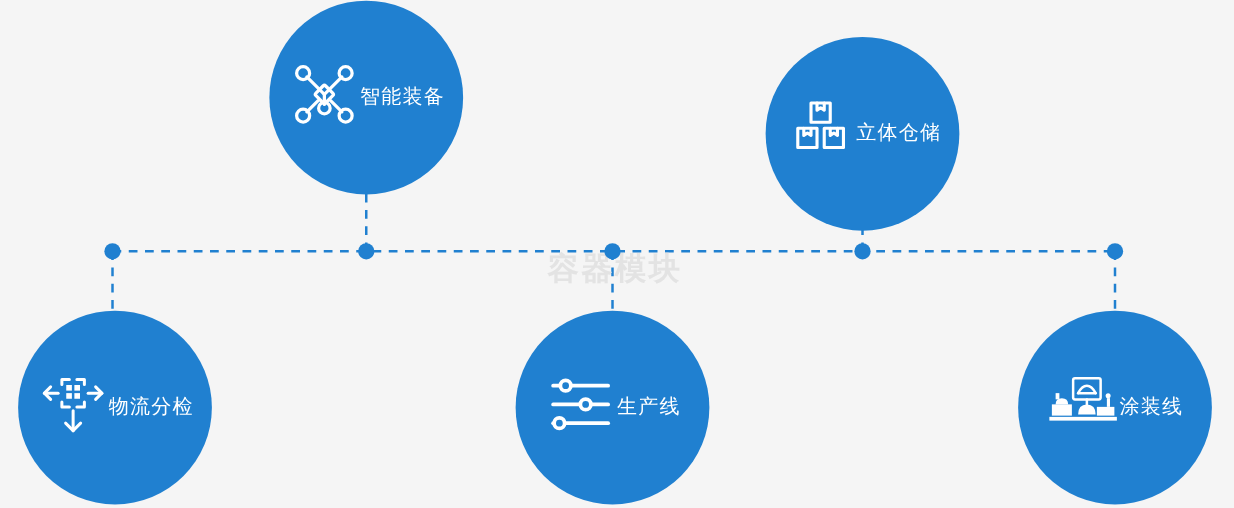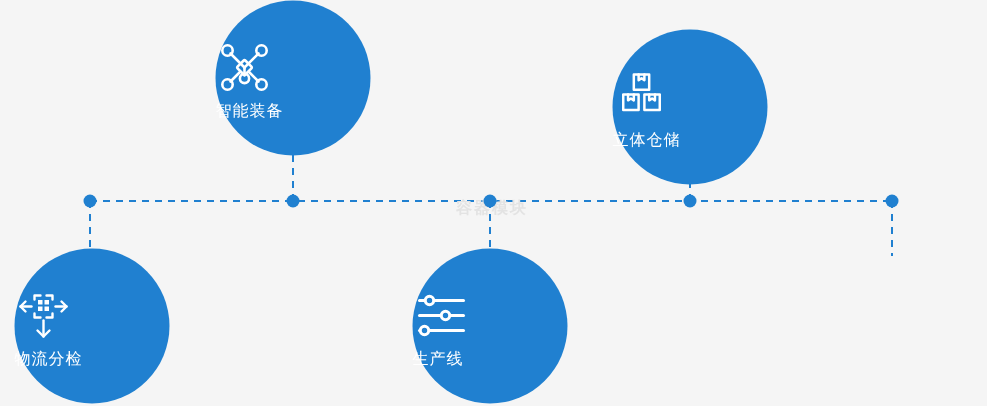--- a/index.html
+++ b/index.html
@@ -31,21 +31,21 @@
     pointer-events: none;
   }
 
   
   .watermark {
     position: absolute;
     left: 432px;
     top: 198px;
     width: 120px;
     text-align: center;
-    font-size: 16px;
+    font-size: 25px;
     letter-spacing: 2px;
     color: #e3e3e3;
     font-weight: 700;
     user-select: none;
     white-space: nowrap;
   }
 
   
   .node-dot {
     position: absolute;
@@ -58,21 +58,21 @@
 
   
   .node-circle {
     position: absolute;
     width: 155px;
     height: 155px;
     border-radius: 50%;
     background: #2080d0;
     transform: translate(-50%, -50%);
     display: flex;
-    flex-direction: column;
+    align-items: center;
     justify-content: center;
     box-sizing: border-box;
   }
   .node-icon {
     width: 58px;
     height: 58px;
     display: flex;
     align-items: center;
     justify-content: center;
     margin-bottom: 6px;
@@ -190,14 +190,38 @@
         <line x1="39" y1="18" x2="50" y2="18"></line>
         <polyline points="45,13 50,18 45,23"></polyline>
 
         <line x1="27" y1="32" x2="27" y2="48"></line>
         <polyline points="21,42 27,48 33,42"></polyline>
       </svg>
     </div>
     <div class="node-label">物流分检</div>
   </div>
 
+  <div class="node-circle c-bottom" style="left:892px; top:326px;">
+    <div class="node-icon">
+      <svg width="58" height="46" viewBox="0 0 58 46" fill="none" stroke="#ffffff" stroke-width="2" stroke-linecap="round" stroke-linejoin="round">
+
+        <rect x="21" y="2" width="22" height="17" rx="1.5"></rect>
+        <path d="M25 14 q3 -6 7 -6 q4 0 7 6"></path>
+        <line x1="25" y1="14" x2="39" y2="14"></line>
+
+        <line x1="32" y1="19" x2="32" y2="23"></line>
+        <path d="M25 31 q0 -8 7 -8 q7 0 7 8 z" fill="#ffffff" stroke="none"></path>
+
+        <rect x="4" y="23" width="16" height="9" fill="#ffffff" stroke="none"></rect>
+        <path d="M7 23 q0 -5 5 -5 q5 0 5 5 z" fill="#ffffff" stroke="none"></path>
+        <rect x="7" y="14" width="3" height="5" fill="#ffffff" stroke="none"></rect>
+
+        <rect x="40" y="25" width="14" height="7" fill="#ffffff" stroke="none"></rect>
+        <rect x="48" y="18" width="2.5" height="7" fill="#ffffff" stroke="none"></rect>
+        <circle cx="49" cy="16" r="2" fill="#ffffff" stroke="none"></circle>
+
+        <rect x="2" y="33" width="54" height="3" fill="#ffffff" stroke="none"></rect>
+      </svg>
+    </div>
+    <div class="node-label">涂装线</div>
+  </div>
 
 </div>
 
 </body></html>

